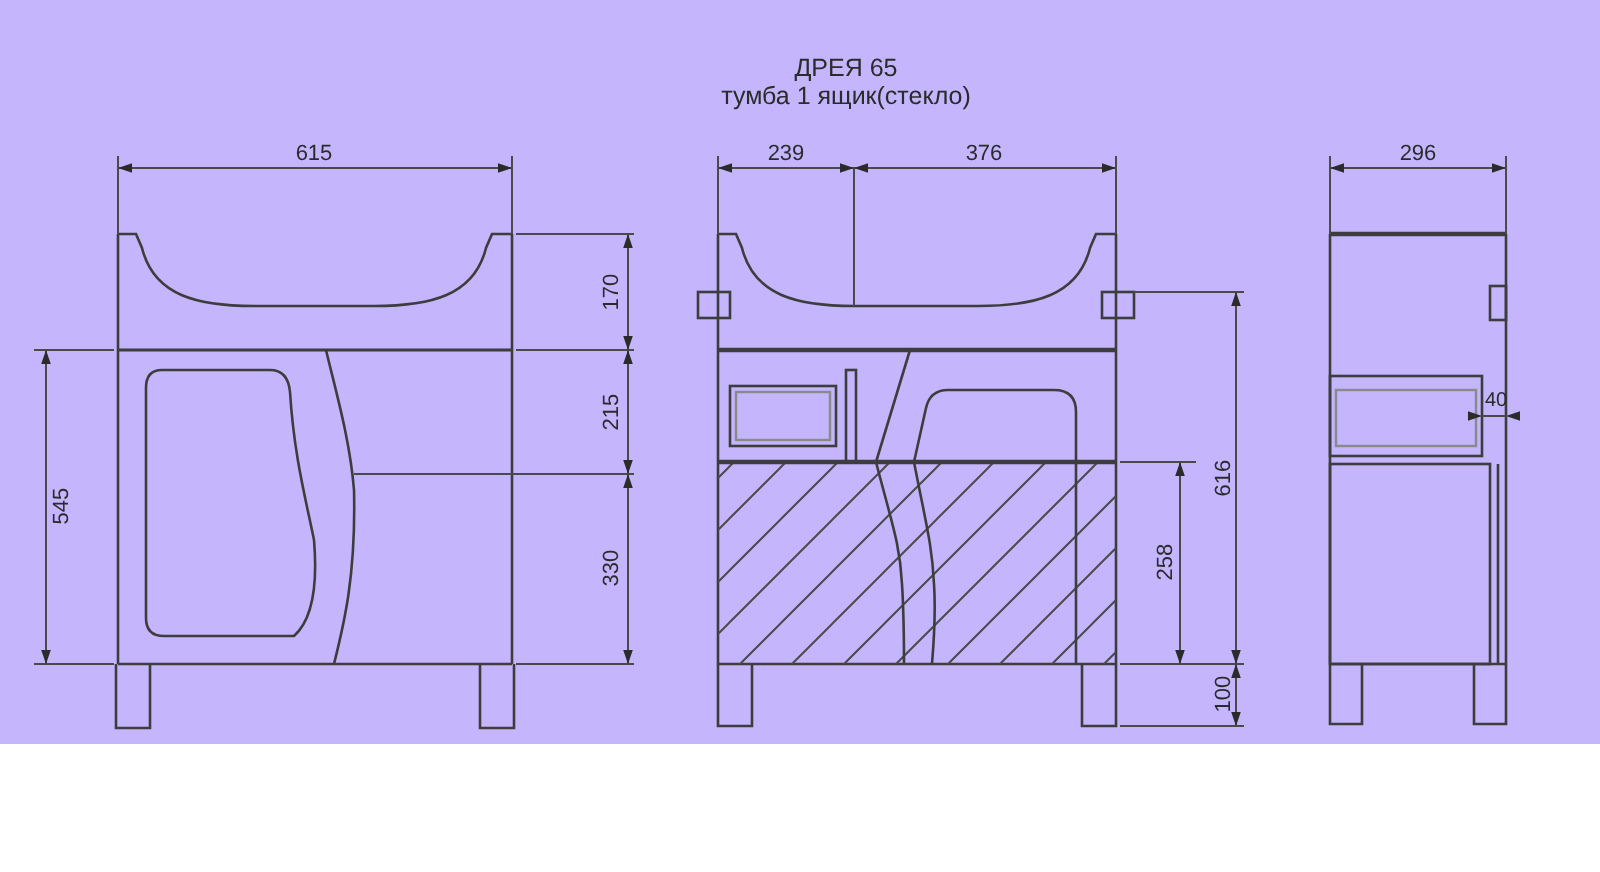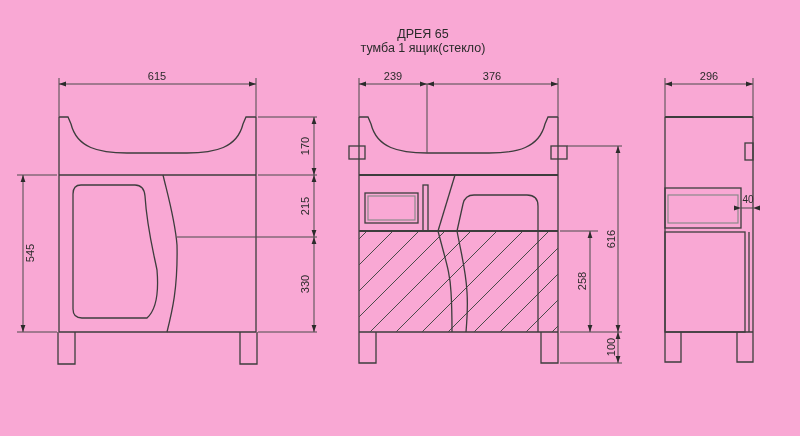--- a/index.html
+++ b/index.html
@@ -1,16 +1,16 @@
 <!DOCTYPE html>
 <html><head>
 <meta charset="utf-8">
 <style>
   html,body{margin:0;padding:0;background:#ffffff;}
-  #stage{width:800px;height:436px;position:relative;background:#f9a8d4;overflow:hidden;}
+  #stage{width:800px;height:372px;position:relative;background:#c4b5fd;overflow:hidden;}
   svg text{font-family:"Liberation Sans","DejaVu Sans",sans-serif;fill:#2b2b2b;}
   .title-line{font-size:12.5px;text-anchor:middle;}
   .dimtext{font-size:11px;text-anchor:middle;}
   .dimtext-small{font-size:10px;text-anchor:middle;}
   .thin{stroke:#4a4a4a;stroke-width:1;fill:none;}
   .med{stroke:#3d3d3d;stroke-width:1.3;fill:none;}
   .med2{stroke:#3d3d3d;stroke-width:1.6;fill:none;}
   .thick{stroke:#3d3d3d;stroke-width:2.2;fill:none;}
   .grey{stroke:#8a8a8a;stroke-width:1.2;fill:none;}
   .arrows{fill:#2b2b2b;stroke:none;}

